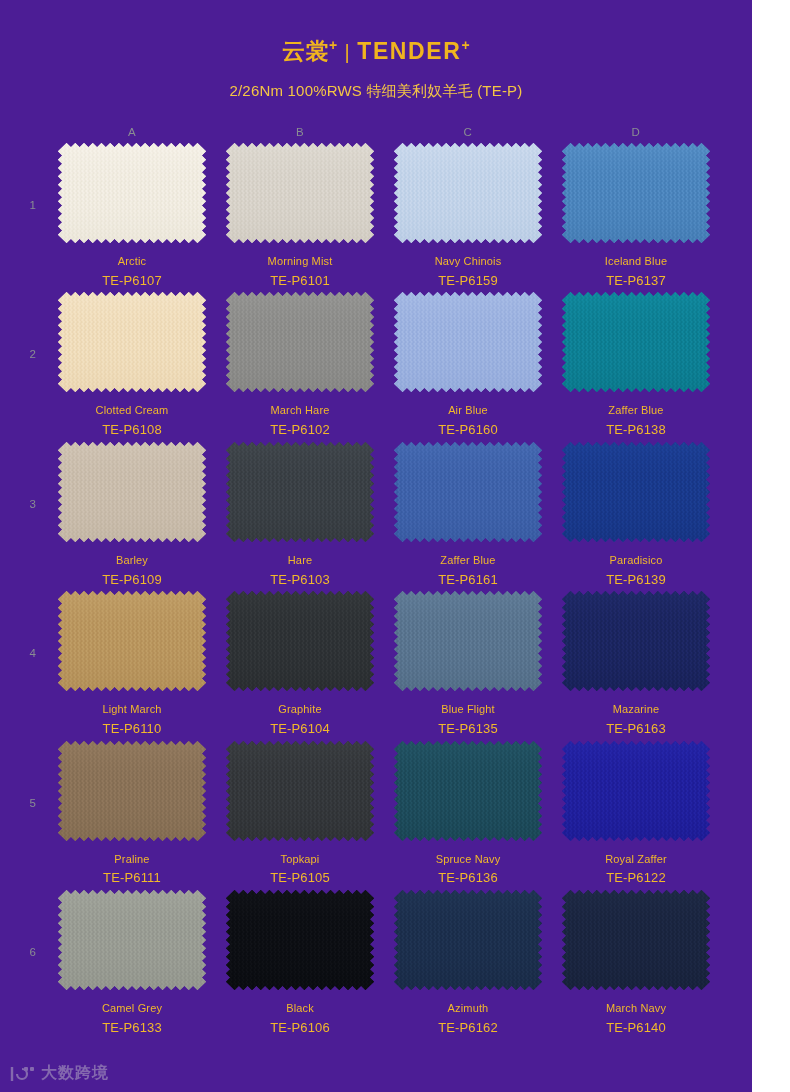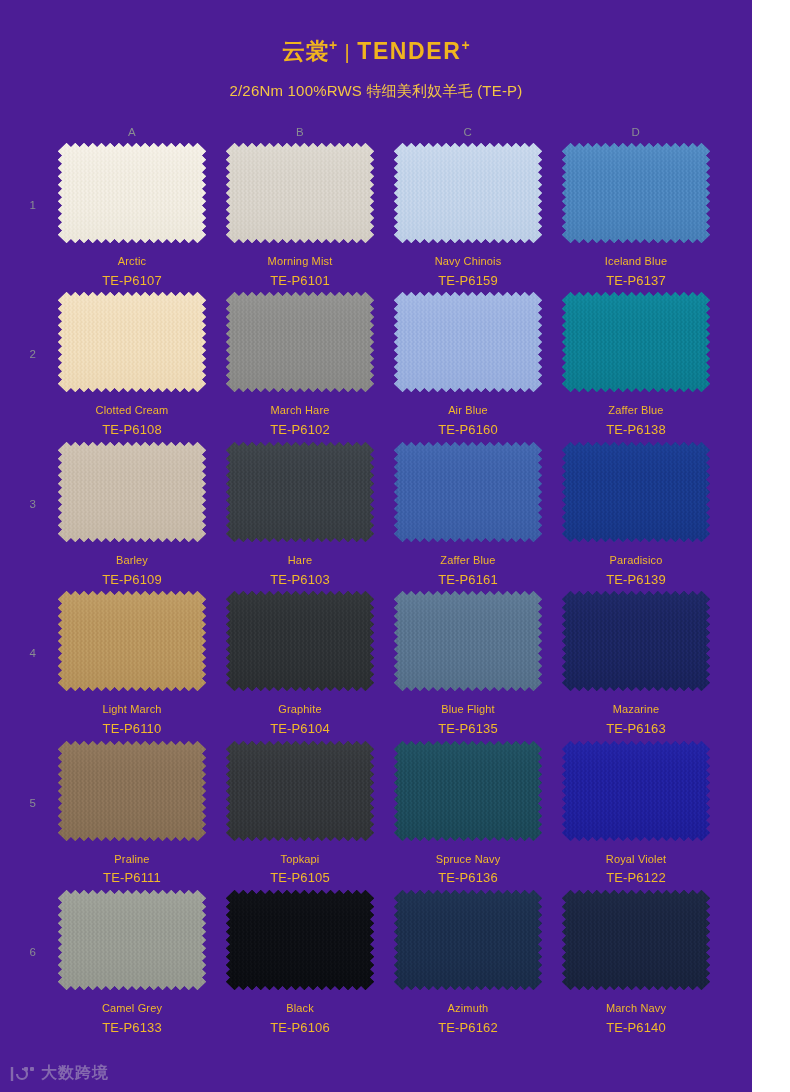--- a/index.html
+++ b/index.html
@@ -737,21 +737,21 @@
                       <stop offset="100%" stop-color="#181786" stop-opacity="0.34"></stop>
                     </linearGradient>
                   </defs>
                   <path d="M 4.2 4.2 L 8.56 0 L 12.93 4.2 L 17.29 0 L 21.65 4.2 L 26.01 0 L 30.37 4.2 L 34.74 0 L 39.10 4.2 L 43.46 0 L 47.83 4.2 L 52.19 0 L 56.55 4.2 L 60.91 0 L 65.27 4.2 L 69.64 0 L 74.00 4.2 L 78.36 0 L 82.72 4.2 L 87.09 0 L 91.45 4.2 L 95.81 0 L 100.17 4.2 L 104.54 0 L 108.90 4.2 L 113.26 0 L 117.63 4.2 L 121.99 0 L 126.35 4.2 L 130.71 0 L 135.07 4.2 L 139.44 0 L 143.80 4.2 L 148 8.36 L 143.8 12.53 L 148 16.69 L 143.8 20.85 L 148 25.02 L 143.8 29.18 L 148 33.35 L 143.8 37.51 L 148 41.67 L 143.8 45.84 L 148 50.00 L 143.8 54.16 L 148 58.33 L 143.8 62.49 L 148 66.65 L 143.8 70.82 L 148 74.98 L 143.8 79.15 L 148 83.31 L 143.8 87.47 L 148 91.64 L 143.8 95.80 L 139.44 100 L 135.08 95.8 L 130.71 100 L 126.35 95.8 L 121.99 100 L 117.63 95.8 L 113.26 100 L 108.90 95.8 L 104.54 100 L 100.18 95.8 L 95.81 100 L 91.45 95.8 L 87.09 100 L 82.73 95.8 L 78.36 100 L 74.00 95.8 L 69.64 100 L 65.28 95.8 L 60.91 100 L 56.55 95.8 L 52.19 100 L 47.83 95.8 L 43.46 100 L 39.10 95.8 L 34.74 100 L 30.38 95.8 L 26.01 100 L 21.65 95.8 L 17.29 100 L 12.93 95.8 L 8.56 100 L 4.20 95.8 L 0 91.64 L 4.2 87.47 L 0 83.31 L 4.2 79.15 L 0 74.98 L 4.2 70.82 L 0 66.65 L 4.2 62.49 L 0 58.33 L 4.2 54.16 L 0 50.00 L 4.2 45.84 L 0 41.67 L 4.2 37.51 L 0 33.35 L 4.2 29.18 L 0 25.02 L 4.2 20.85 L 0 16.69 L 4.2 12.53 L 0 8.36 L 4.2 4.20 Z" fill="#201f9e"></path>
                   <path d="M 4.2 4.2 L 8.56 0 L 12.93 4.2 L 17.29 0 L 21.65 4.2 L 26.01 0 L 30.37 4.2 L 34.74 0 L 39.10 4.2 L 43.46 0 L 47.83 4.2 L 52.19 0 L 56.55 4.2 L 60.91 0 L 65.27 4.2 L 69.64 0 L 74.00 4.2 L 78.36 0 L 82.72 4.2 L 87.09 0 L 91.45 4.2 L 95.81 0 L 100.17 4.2 L 104.54 0 L 108.90 4.2 L 113.26 0 L 117.63 4.2 L 121.99 0 L 126.35 4.2 L 130.71 0 L 135.07 4.2 L 139.44 0 L 143.80 4.2 L 148 8.36 L 143.8 12.53 L 148 16.69 L 143.8 20.85 L 148 25.02 L 143.8 29.18 L 148 33.35 L 143.8 37.51 L 148 41.67 L 143.8 45.84 L 148 50.00 L 143.8 54.16 L 148 58.33 L 143.8 62.49 L 148 66.65 L 143.8 70.82 L 148 74.98 L 143.8 79.15 L 148 83.31 L 143.8 87.47 L 148 91.64 L 143.8 95.80 L 139.44 100 L 135.08 95.8 L 130.71 100 L 126.35 95.8 L 121.99 100 L 117.63 95.8 L 113.26 100 L 108.90 95.8 L 104.54 100 L 100.18 95.8 L 95.81 100 L 91.45 95.8 L 87.09 100 L 82.73 95.8 L 78.36 100 L 74.00 95.8 L 69.64 100 L 65.28 95.8 L 60.91 100 L 56.55 95.8 L 52.19 100 L 47.83 95.8 L 43.46 100 L 39.10 95.8 L 34.74 100 L 30.38 95.8 L 26.01 100 L 21.65 95.8 L 17.29 100 L 12.93 95.8 L 8.56 100 L 4.20 95.8 L 0 91.64 L 4.2 87.47 L 0 83.31 L 4.2 79.15 L 0 74.98 L 4.2 70.82 L 0 66.65 L 4.2 62.49 L 0 58.33 L 4.2 54.16 L 0 50.00 L 4.2 45.84 L 0 41.67 L 4.2 37.51 L 0 33.35 L 4.2 29.18 L 0 25.02 L 4.2 20.85 L 0 16.69 L 4.2 12.53 L 0 8.36 L 4.2 4.20 Z" fill="url(#knit20)"></path>
                   <path d="M 4.2 4.2 L 8.56 0 L 12.93 4.2 L 17.29 0 L 21.65 4.2 L 26.01 0 L 30.37 4.2 L 34.74 0 L 39.10 4.2 L 43.46 0 L 47.83 4.2 L 52.19 0 L 56.55 4.2 L 60.91 0 L 65.27 4.2 L 69.64 0 L 74.00 4.2 L 78.36 0 L 82.72 4.2 L 87.09 0 L 91.45 4.2 L 95.81 0 L 100.17 4.2 L 104.54 0 L 108.90 4.2 L 113.26 0 L 117.63 4.2 L 121.99 0 L 126.35 4.2 L 130.71 0 L 135.07 4.2 L 139.44 0 L 143.80 4.2 L 148 8.36 L 143.8 12.53 L 148 16.69 L 143.8 20.85 L 148 25.02 L 143.8 29.18 L 148 33.35 L 143.8 37.51 L 148 41.67 L 143.8 45.84 L 148 50.00 L 143.8 54.16 L 148 58.33 L 143.8 62.49 L 148 66.65 L 143.8 70.82 L 148 74.98 L 143.8 79.15 L 148 83.31 L 143.8 87.47 L 148 91.64 L 143.8 95.80 L 139.44 100 L 135.08 95.8 L 130.71 100 L 126.35 95.8 L 121.99 100 L 117.63 95.8 L 113.26 100 L 108.90 95.8 L 104.54 100 L 100.18 95.8 L 95.81 100 L 91.45 95.8 L 87.09 100 L 82.73 95.8 L 78.36 100 L 74.00 95.8 L 69.64 100 L 65.28 95.8 L 60.91 100 L 56.55 95.8 L 52.19 100 L 47.83 95.8 L 43.46 100 L 39.10 95.8 L 34.74 100 L 30.38 95.8 L 26.01 100 L 21.65 95.8 L 17.29 100 L 12.93 95.8 L 8.56 100 L 4.20 95.8 L 0 91.64 L 4.2 87.47 L 0 83.31 L 4.2 79.15 L 0 74.98 L 4.2 70.82 L 0 66.65 L 4.2 62.49 L 0 58.33 L 4.2 54.16 L 0 50.00 L 4.2 45.84 L 0 41.67 L 4.2 37.51 L 0 33.35 L 4.2 29.18 L 0 25.02 L 4.2 20.85 L 0 16.69 L 4.2 12.53 L 0 8.36 L 4.2 4.20 Z" fill="url(#vig20)"></path>
                 </svg>
               </div>
             </div>
             <div class="cap">
-              <div class="cap-name">Royal Violet</div>
+              <div class="cap-name">Royal Zaffer</div>
               <div class="cap-code">TE-P6122</div>
             </div>
           </div>
         </div>
         <div class="grid-row">
           <div class="row-num">6</div>
           <div class="cell">
             <div class="swatch">
               <div class="swatch-fabric">
                 <svg viewBox="0 0 148 100" preserveAspectRatio="none">

